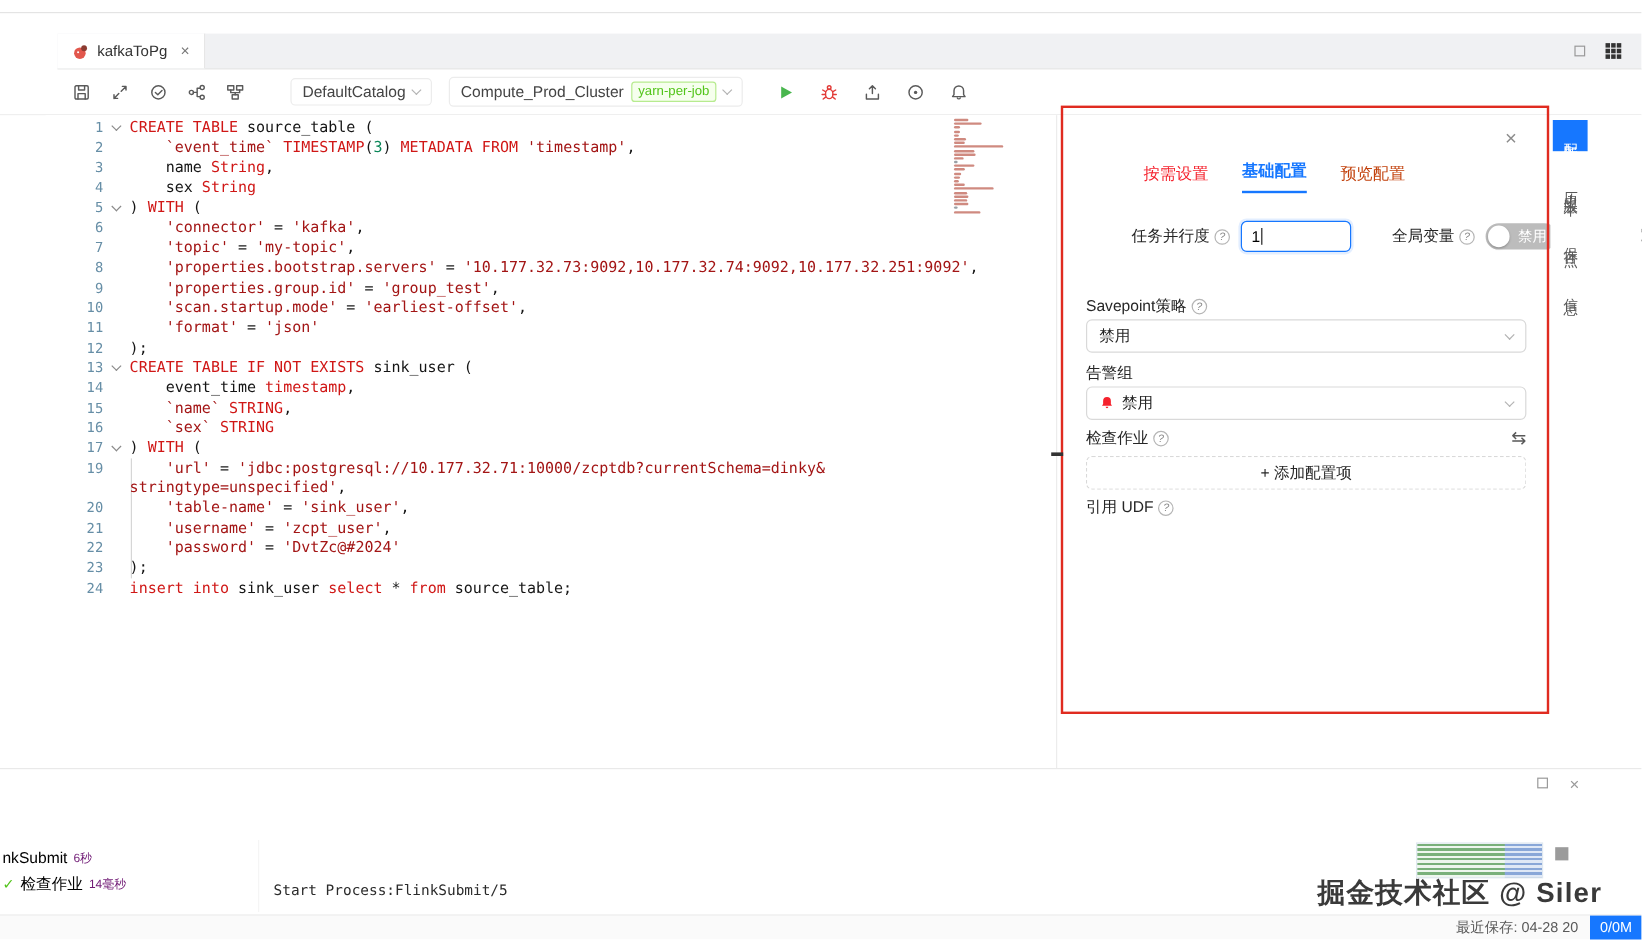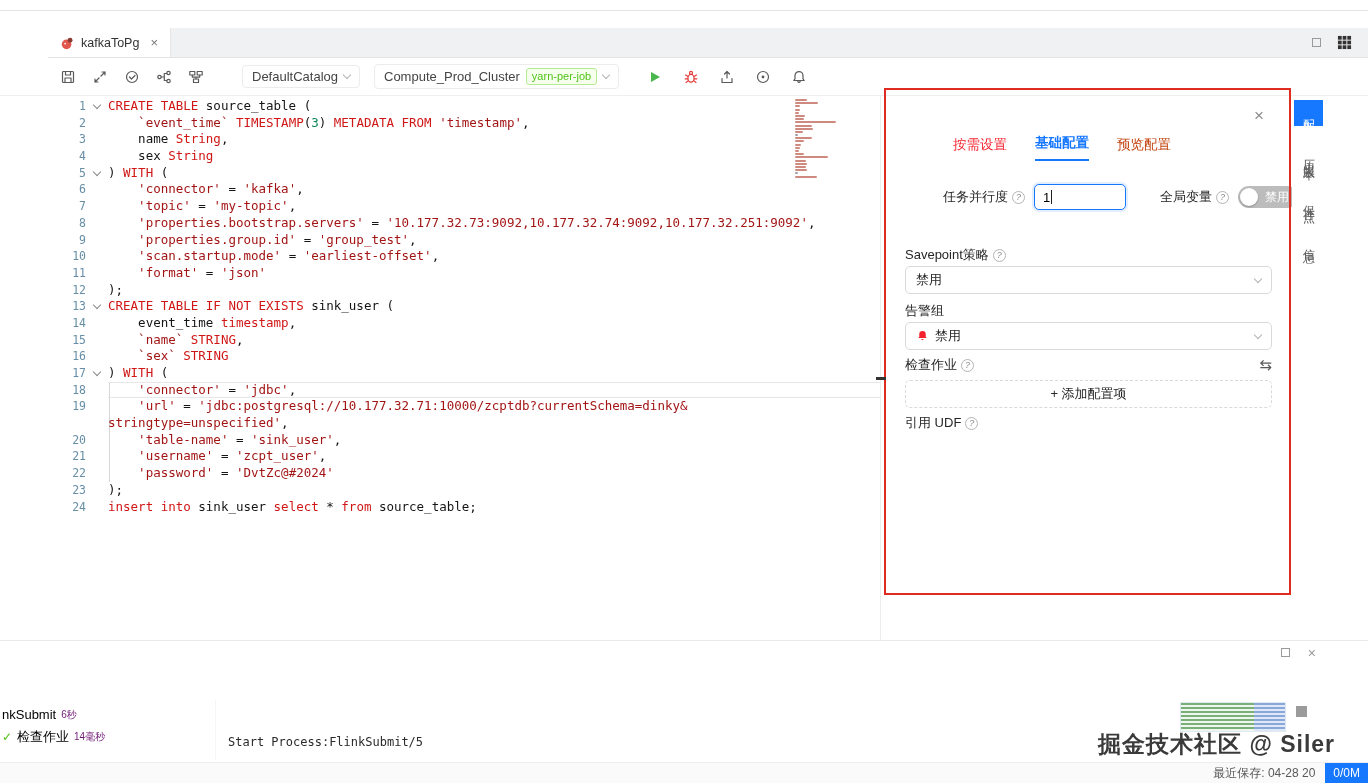--- a/index.html
+++ b/index.html
@@ -306,25 +306,20 @@
           <span class="fold"></span>
           <span class="code-text"><span class="tok-p">    </span><span class="tok-s">`sex`</span><span class="tok-p"> </span><span class="tok-k">STRING</span></span>
         </div>
         <div class="code-row">
           <span class="ln">17</span>
           <span class="fold">
             <i class="chevi"></i>
           </span>
           <span class="code-text"><span class="tok-p">) </span><span class="tok-k">WITH</span><span class="tok-p"> (</span></span>
         </div>
-        <div class="code-row current">
-          <span class="ln">18</span>
-          <span class="fold"></span>
-          <span class="code-text"><span class="tok-p">    </span><span class="tok-s">'connector'</span><span class="tok-p"> = </span><span class="tok-s">'jdbc'</span><span class="tok-p">,</span></span>
-        </div>
         <div class="code-row">
           <span class="ln">19</span>
           <span class="fold"></span>
           <span class="code-text"><span class="tok-p">    </span><span class="tok-s">'url'</span><span class="tok-p"> = </span><span class="tok-s">'jdbc:postgresql://10.177.32.71:10000/zcptdb?currentSchema=dinky&amp;</span></span>
         </div>
         <div class="code-row">
           <span class="ln"></span>
           <span class="fold"></span>
           <span class="code-text"><span class="tok-s">stringtype=unspecified'</span><span class="tok-p">,</span></span>
         </div>

